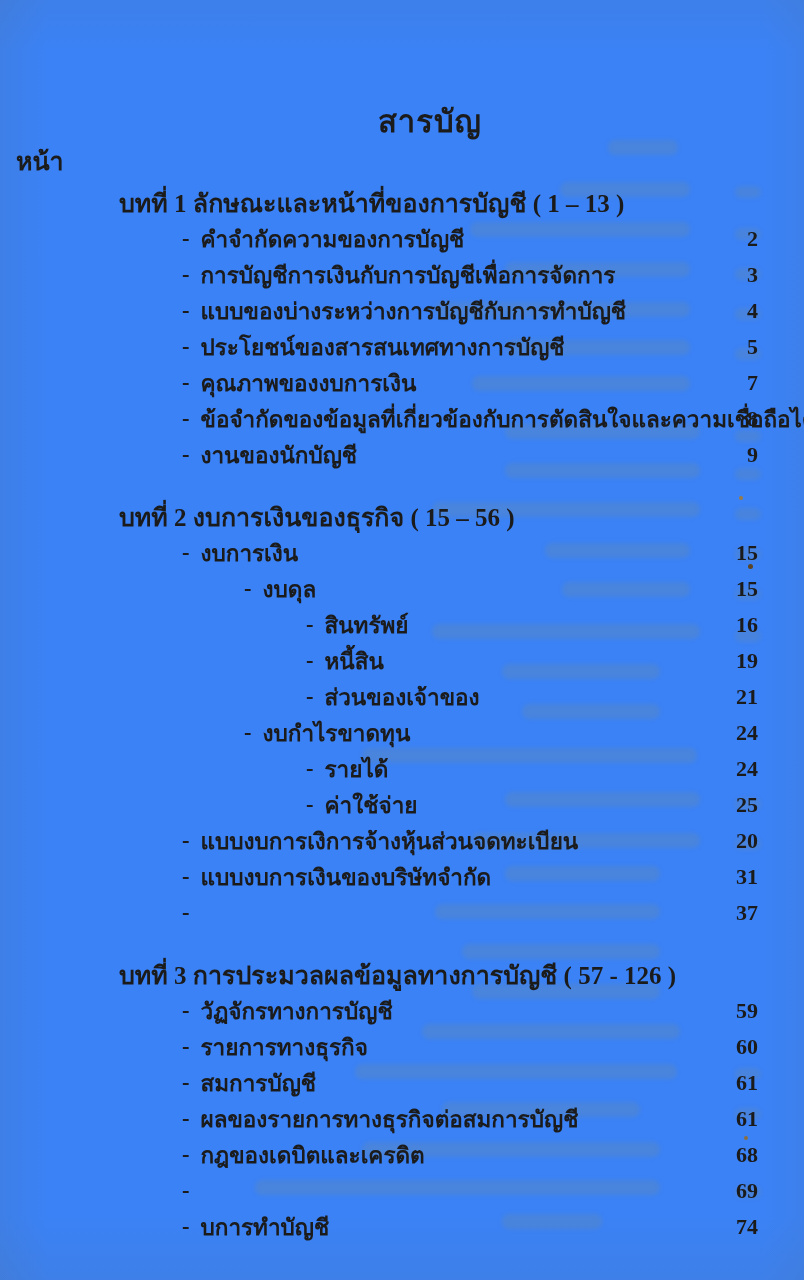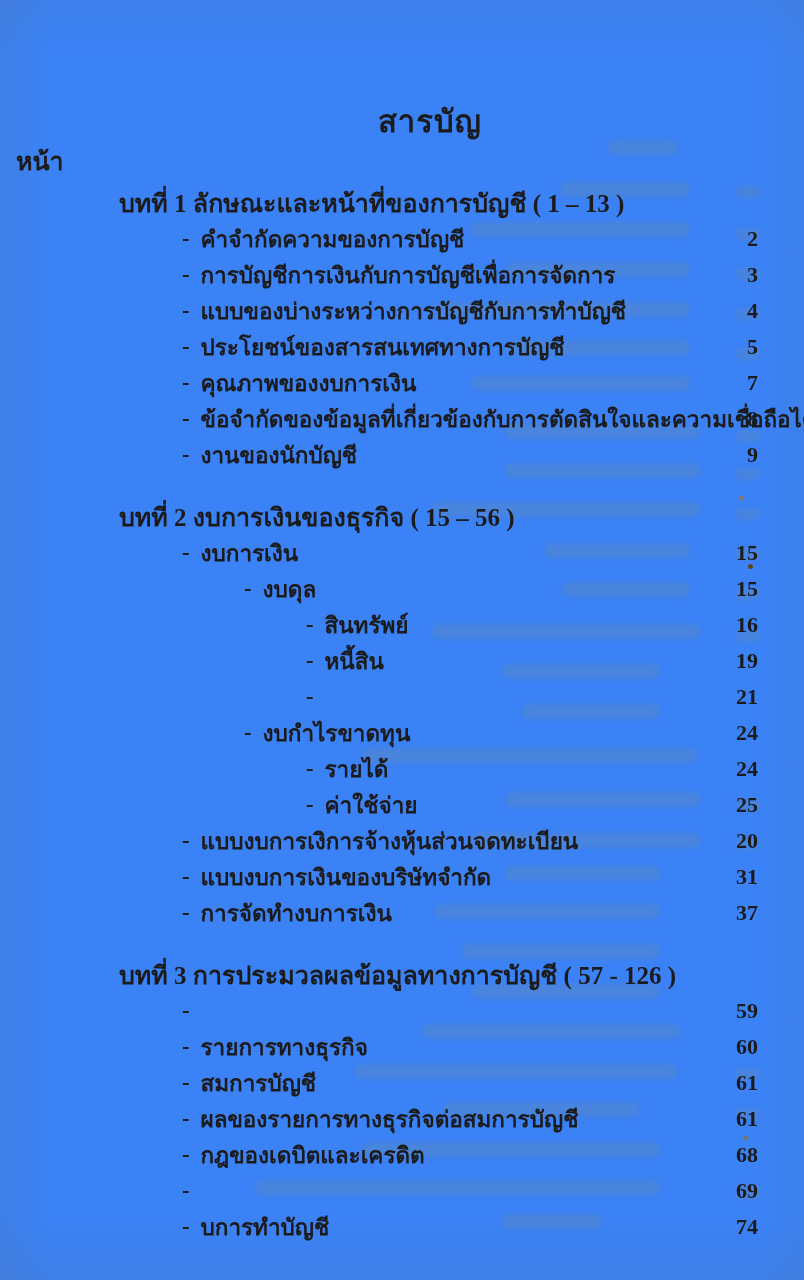--- a/index.html
+++ b/index.html
@@ -236,20 +236,21 @@
         <span class="label">สินทรัพย์</span>
         <span class="pagenum">16</span>
       </div>
       <div class="toc-row lvl3">
         <span class="dash">-</span>
         <span class="label">หนี้สิน</span>
         <span class="pagenum">19</span>
       </div>
       <div class="toc-row lvl3">
         <span class="dash">-</span>
+        <span class="label">ส่วนของเจ้าของ</span>
         <span class="pagenum">21</span>
       </div>
       <div class="toc-row lvl2">
         <span class="dash">-</span>
         <span class="label">งบกำไรขาดทุน</span>
         <span class="pagenum">24</span>
       </div>
       <div class="toc-row lvl3">
         <span class="dash">-</span>
         <span class="label">รายได้</span>
@@ -265,26 +266,26 @@
         <span class="label">แบบงบการเงิการจ้างหุ้นส่วนจดทะเบียน</span>
         <span class="pagenum">20</span>
       </div>
       <div class="toc-row lvl1">
         <span class="dash">-</span>
         <span class="label">แบบงบการเงินของบริษัทจำกัด</span>
         <span class="pagenum">31</span>
       </div>
       <div class="toc-row lvl1">
         <span class="dash">-</span>
-        <span class="label">การจัดทำงบการเงิน</span>
         <span class="pagenum">37</span>
       </div>
       <div class="chapter-heading">บทที่ 3 การประมวลผลข้อมูลทางการบัญชี ( 57 - 126 )</div>
       <div class="toc-row lvl1">
         <span class="dash">-</span>
+        <span class="label">วัฏจักรทางการบัญชี</span>
         <span class="pagenum">59</span>
       </div>
       <div class="toc-row lvl1">
         <span class="dash">-</span>
         <span class="label">รายการทางธุรกิจ</span>
         <span class="pagenum">60</span>
       </div>
       <div class="toc-row lvl1">
         <span class="dash">-</span>
         <span class="label">สมการบัญชี</span>

